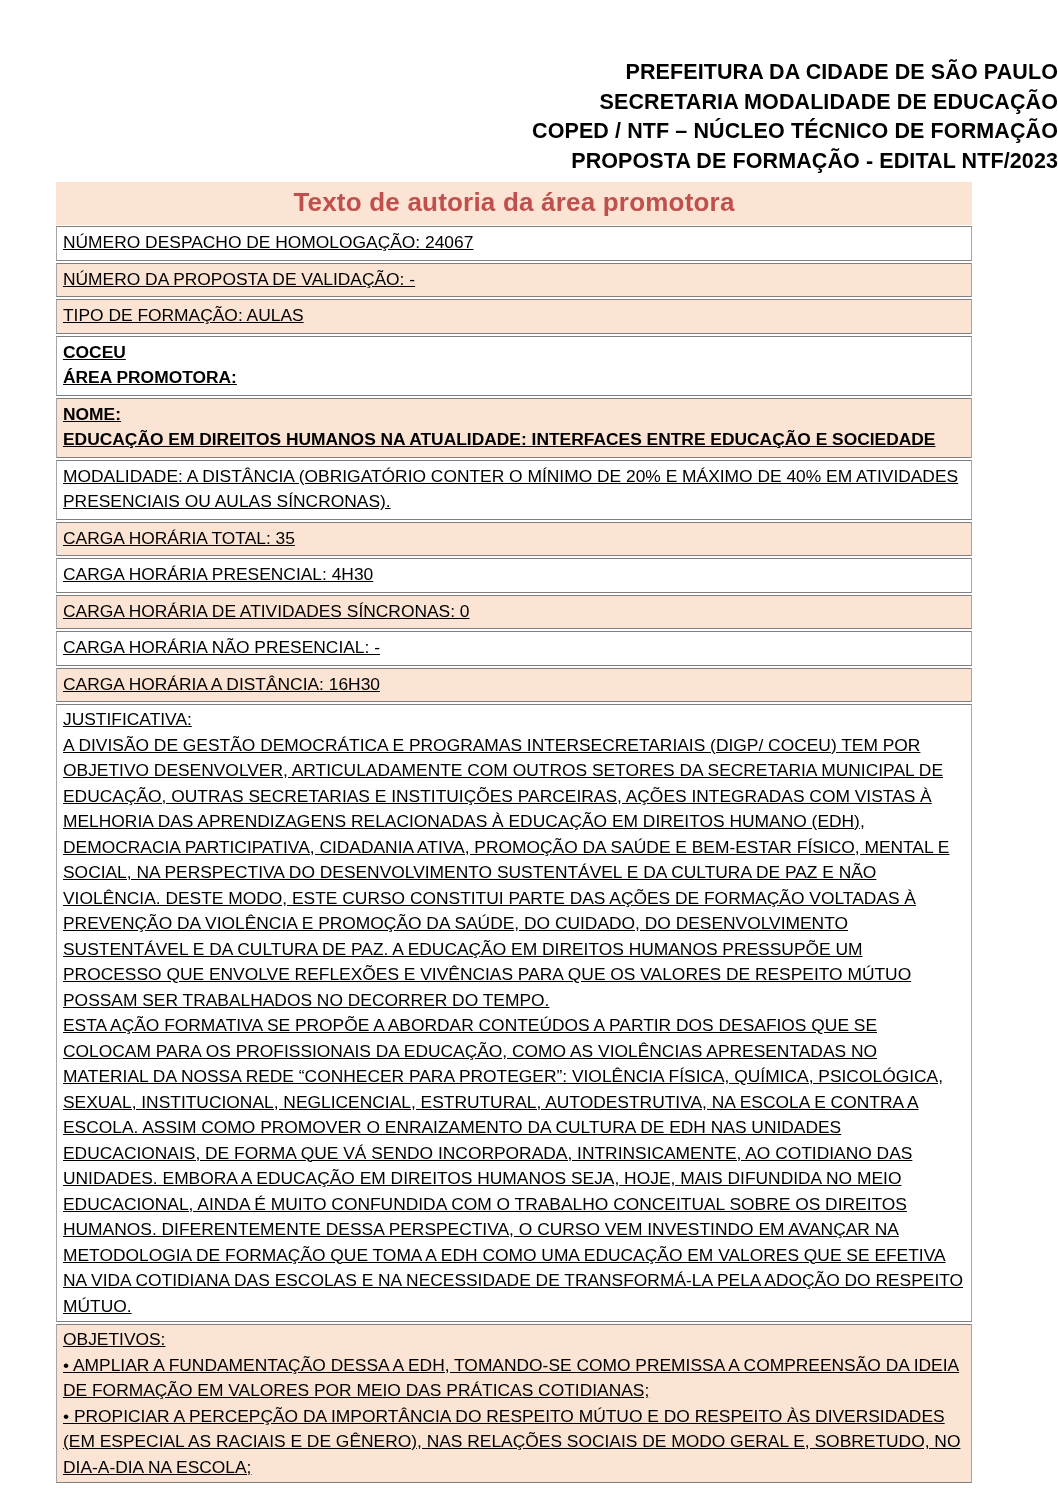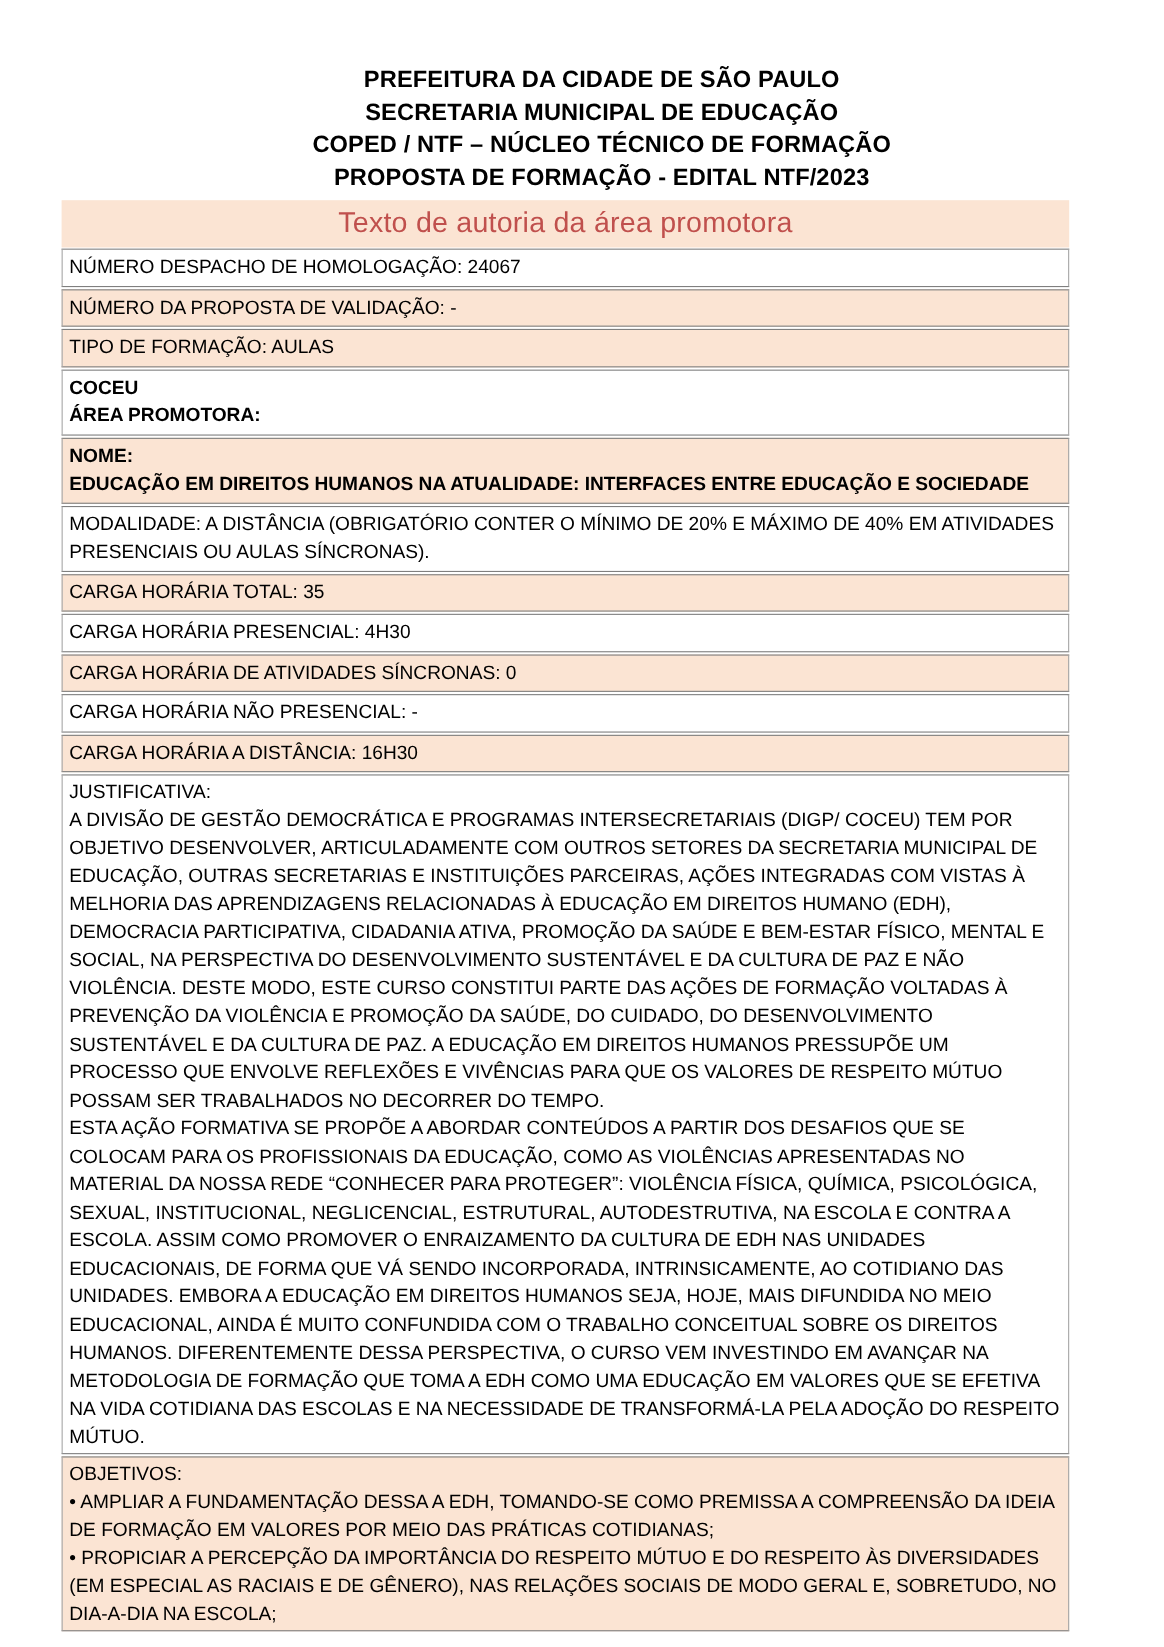--- a/index.html
+++ b/index.html
@@ -19,21 +19,21 @@
     position: relative;
     width: 1058px;
     height: 1497px;
     box-sizing: border-box;
     padding: 0;
     background: #ffffff;
   }
 
   
   .doc-header {
-    text-align: center;
+    text-align: right;
     padding-top: 58px;
     padding-left: 36px;
   }
   .doc-header .hline {
     font-size: 21.5px;
     font-weight: bold;
     line-height: 29.5px;
     letter-spacing: 0.1px;
     color: #000;
     white-space: nowrap;
@@ -51,37 +51,38 @@
     width: 916px;
     border: 1px solid #a6a6a6;
     border-top-color: #7f7f7f;
     border-bottom-color: #7f7f7f;
     padding: 3px 6px 4px 6px;
     margin-bottom: 2px;
     background: #ffffff;
     font-size: 17.4px;
     line-height: 25.5px;
     color: #000;
+    text-decoration: underline;
   }
   .row.shaded { background: #fbe4d3; }
   .row.bold   { font-weight: bold; }
 
   
   .banner {
     box-sizing: border-box;
     width: 916px;
     background: #fbe4d3;
     text-align: center;
     padding: 4px 0 7px 0;
     margin-bottom: 1px;
     border: none;
   }
   .banner .banner-text {
     font-size: 26px;
-    font-weight: normal;
+    font-weight: bold;
     color: #c0504d;
     line-height: 32px;
     letter-spacing: 0.2px;
   }
 
   .row .line { display: block; }
   .row .para { display: block; }
   .row .bullet { display: block; }
 
   
@@ -90,21 +91,21 @@
     padding-bottom: 2px;
   }
 </style>
 </head>
 <body>
 
 <div class="page">
 
   <div class="doc-header">
     <div class="hline">PREFEITURA DA CIDADE DE SÃO PAULO</div>
-    <div class="hline">SECRETARIA MUNICIPAL DE EDUCAÇÃO</div>
+    <div class="hline">SECRETARIA MODALIDADE DE EDUCAÇÃO</div>
     <div class="hline">COPED / NTF – NÚCLEO TÉCNICO DE FORMAÇÃO</div>
     <div class="hline">PROPOSTA DE FORMAÇÃO - EDITAL NTF/2023</div>
   </div>
 
   <div class="form-table">
 
     <div class="banner">
       <span class="banner-text">Texto de autoria da área promotora</span>
     </div>
 

